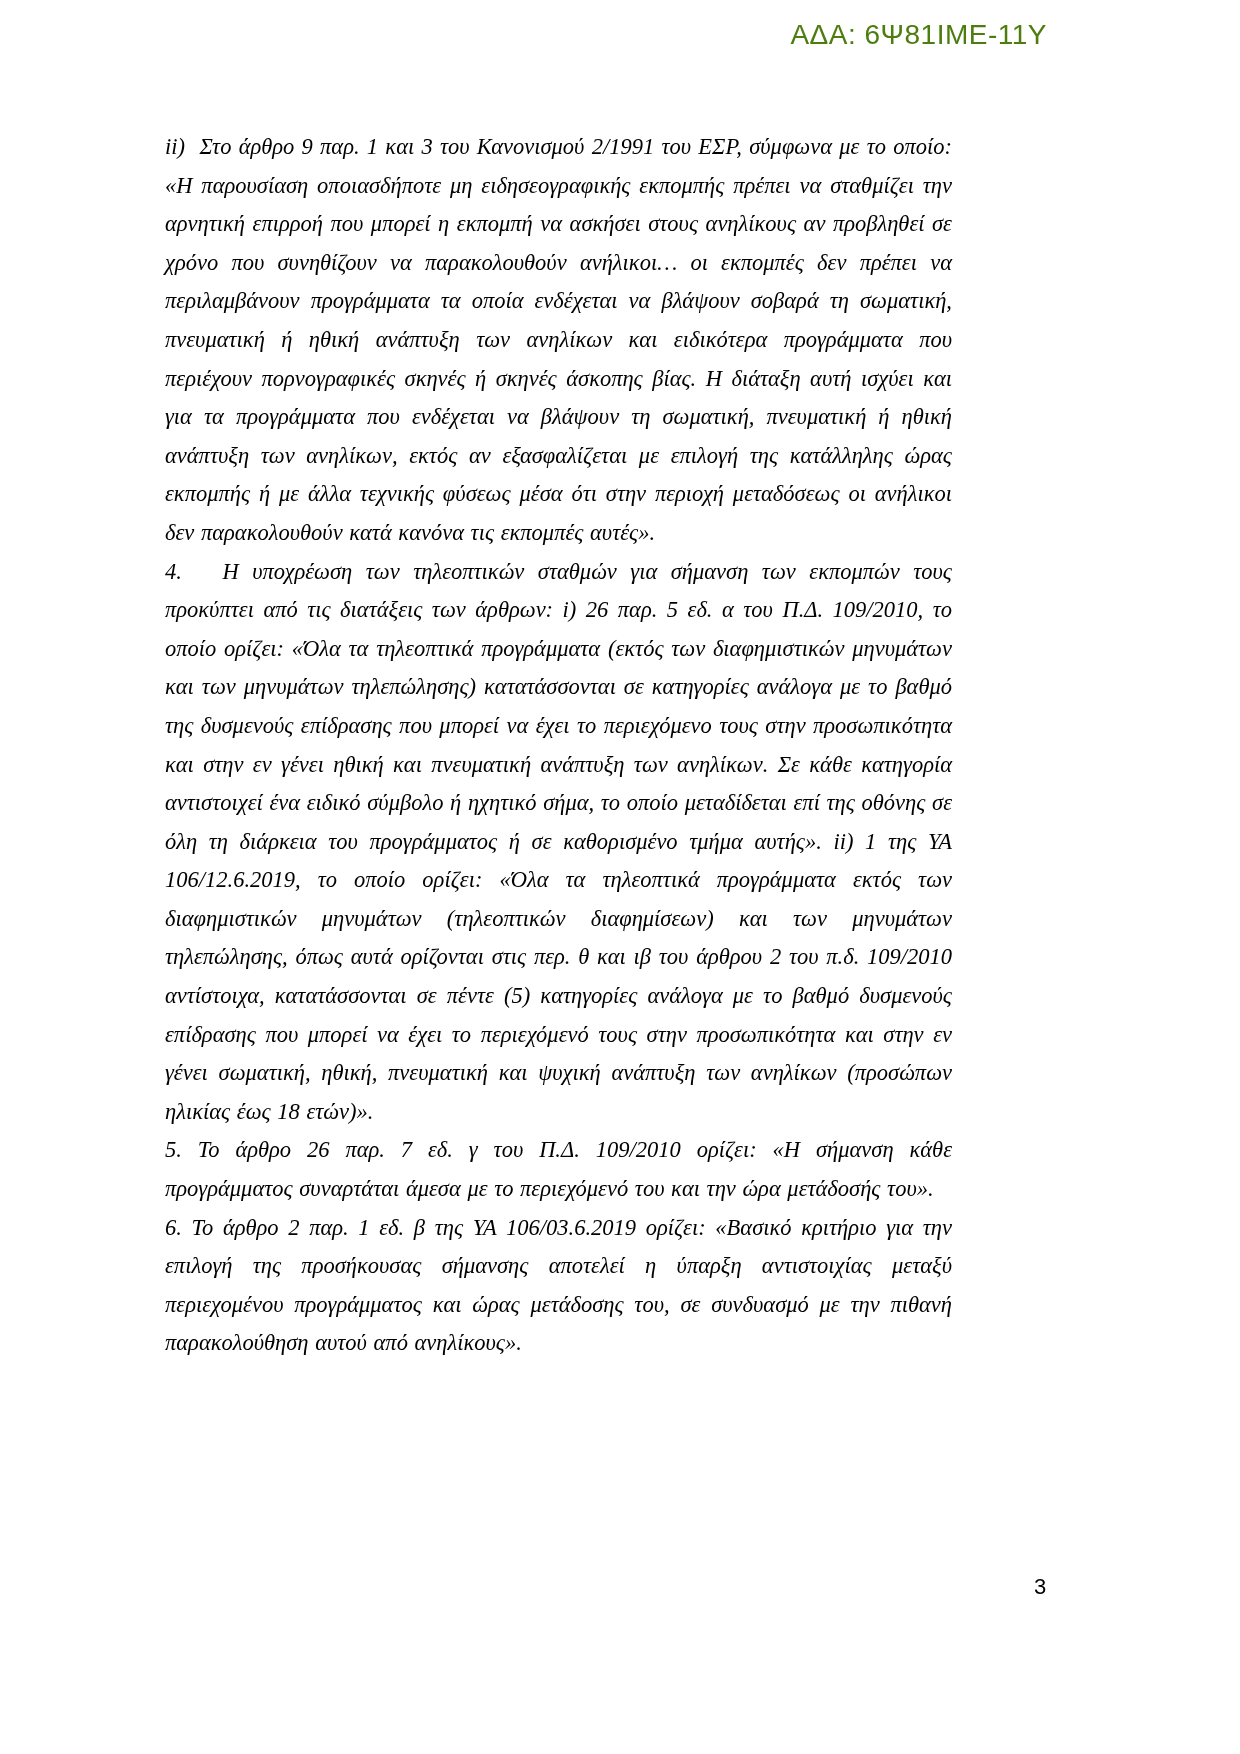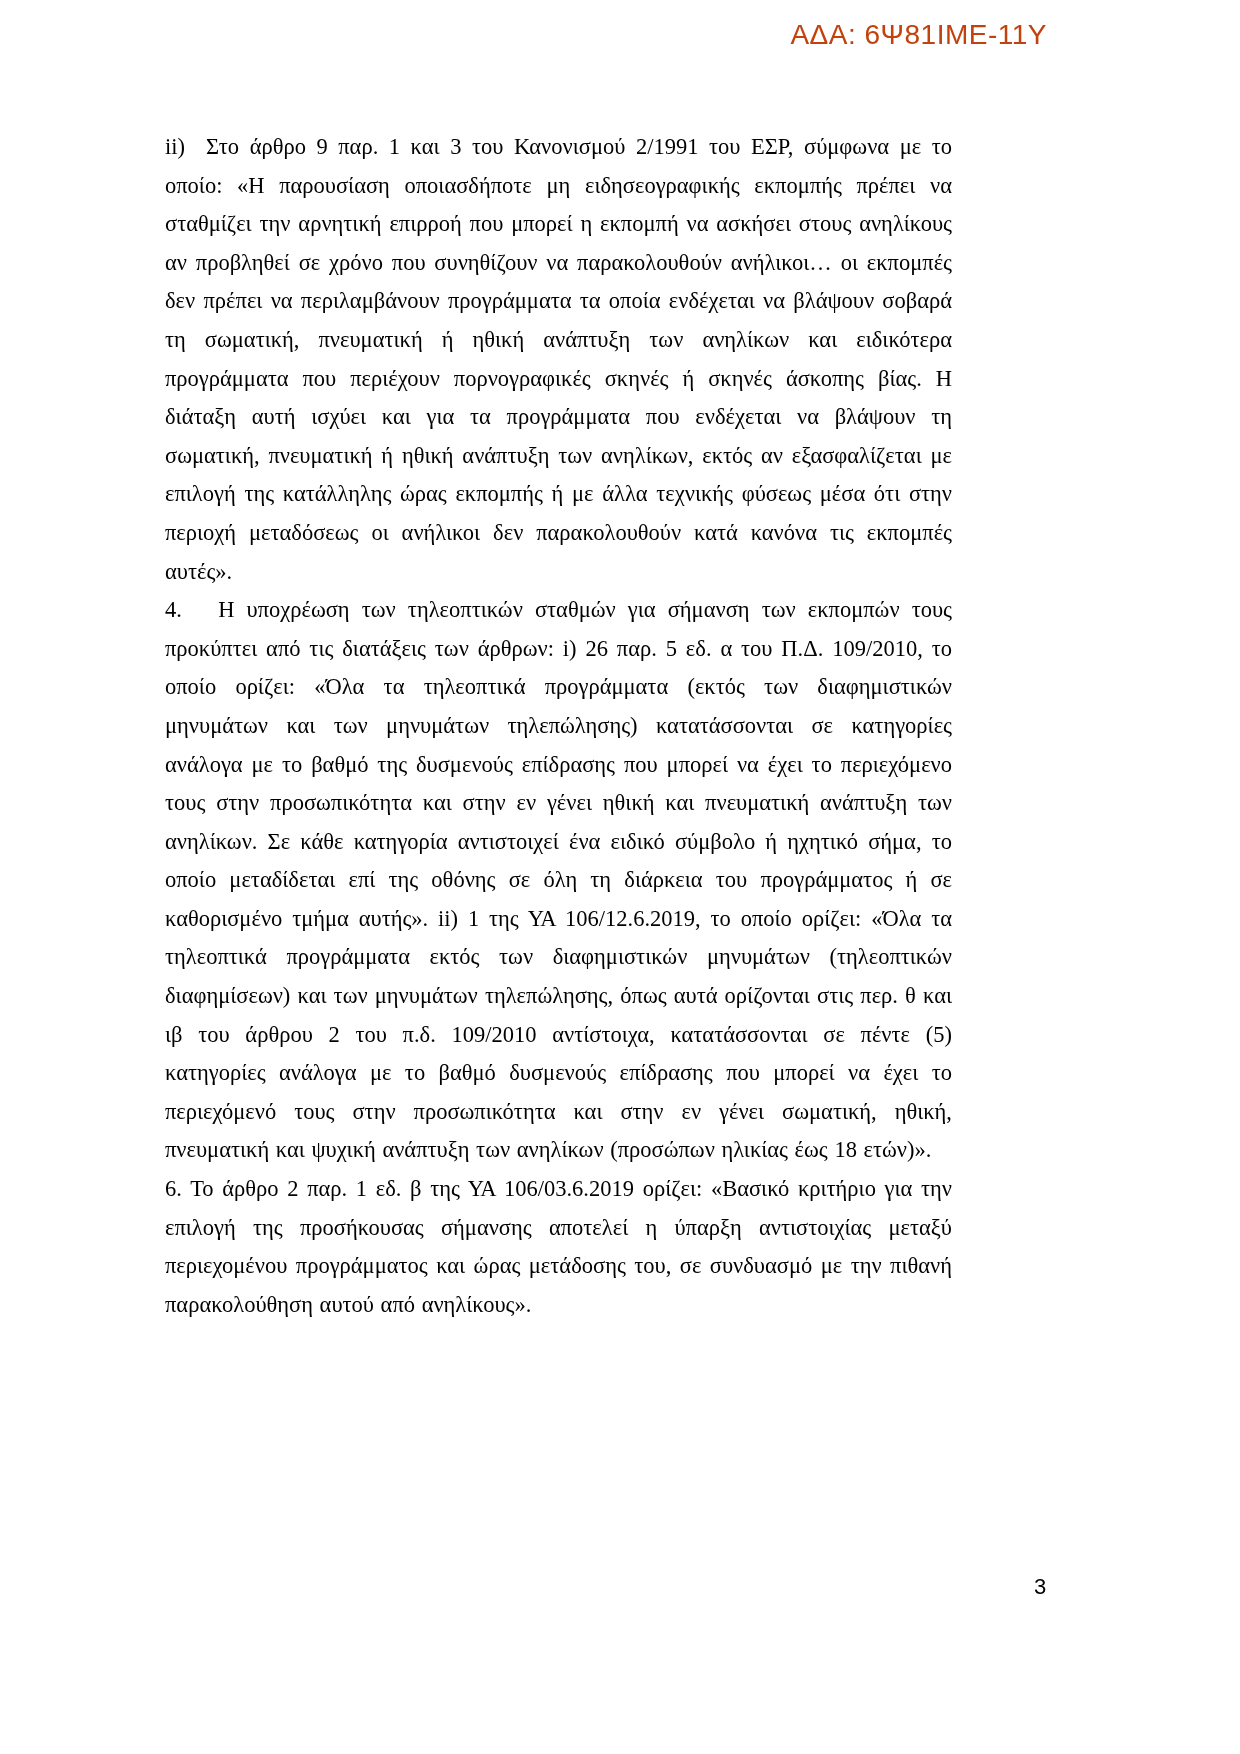--- a/index.html
+++ b/index.html
@@ -19,55 +19,57 @@
   .ada-header {
     position: absolute;
     top: 19px;
     left: 0;
     width: 1047px;
     text-align: right;
     font-family: "Liberation Sans", "DejaVu Sans", sans-serif;
     font-size: 28px;
     font-weight: 400;
     letter-spacing: 0.5px;
-    color: #c2410c;
+    color: #4d7c0f;
     white-space: nowrap;
   }
   .content {
     position: absolute;
     top: 128px;
     left: 165px;
     width: 787px;
   }
   .content p {
     margin: 0;
     padding: 0;
     text-align: justify;
     font-size: 22.5px;
     line-height: 38.6px;
     color: #000000;
     word-spacing: 1px;
+    font-style: italic;
   }
   .page-number {
     position: absolute;
     top: 1574px;
     left: 1034px;
     font-family: "Liberation Sans", "DejaVu Sans", sans-serif;
     font-size: 22px;
     color: #000000;
   }
 </style>
 </head>
 <body>
 
 <div class="page">
 
   <div class="ada-header">ΑΔΑ: 6Ψ81ΙΜΕ-11Υ</div>
 
   <div class="content">
     <p>ii)&nbsp;&nbsp;Στο άρθρο 9 παρ. 1 και 3 του Κανονισμού 2/1991 του ΕΣΡ, σύμφωνα με το οποίο: «Η παρουσίαση οποιασδήποτε μη ειδησεογραφικής εκπομπής πρέπει να σταθμίζει την αρνητική επιρροή που μπορεί η εκπομπή να ασκήσει στους ανηλίκους αν προβληθεί σε χρόνο που συνηθίζουν να παρακολουθούν ανήλικοι… οι εκπομπές δεν πρέπει να περιλαμβάνουν προγράμματα τα οποία ενδέχεται να βλάψουν σοβαρά τη σωματική, πνευματική ή ηθική ανάπτυξη των ανηλίκων και ειδικότερα προγράμματα που περιέχουν πορνογραφικές σκηνές ή σκηνές άσκοπης βίας. Η διάταξη αυτή ισχύει και για τα προγράμματα που ενδέχεται να βλάψουν τη σωματική, πνευματική ή ηθική ανάπτυξη των ανηλίκων, εκτός αν εξασφαλίζεται με επιλογή της κατάλληλης ώρας εκπομπής ή με άλλα τεχνικής φύσεως μέσα ότι στην περιοχή μεταδόσεως οι ανήλικοι δεν παρακολουθούν κατά κανόνα τις εκπομπές αυτές».</p>
     <p>4.&nbsp;&nbsp;&nbsp;Η υποχρέωση των τηλεοπτικών σταθμών για σήμανση των εκπομπών τους προκύπτει από τις διατάξεις των άρθρων: i) 26 παρ. 5 εδ. α του Π.Δ. 109/2010, το οποίο ορίζει: «Όλα τα τηλεοπτικά προγράμματα (εκτός των διαφημιστικών μηνυμάτων και των μηνυμάτων τηλεπώλησης) κατατάσσονται σε κατηγορίες ανάλογα με το βαθμό της δυσμενούς επίδρασης που μπορεί να έχει το περιεχόμενο τους στην προσωπικότητα και στην εν γένει ηθική και πνευματική ανάπτυξη των ανηλίκων. Σε κάθε κατηγορία αντιστοιχεί ένα ειδικό σύμβολο ή ηχητικό σήμα, το οποίο μεταδίδεται επί της οθόνης σε όλη τη διάρκεια του προγράμματος ή σε καθορισμένο τμήμα αυτής». ii) 1 της ΥΑ 106/12.6.2019, το οποίο ορίζει: «Όλα τα τηλεοπτικά προγράμματα εκτός των διαφημιστικών μηνυμάτων (τηλεοπτικών διαφημίσεων) και των μηνυμάτων τηλεπώλησης, όπως αυτά ορίζονται στις περ. θ και ιβ του άρθρου 2 του π.δ. 109/2010 αντίστοιχα, κατατάσσονται σε πέντε (5) κατηγορίες ανάλογα με το βαθμό δυσμενούς επίδρασης που μπορεί να έχει το περιεχόμενό τους στην προσωπικότητα και στην εν γένει σωματική, ηθική, πνευματική και ψυχική ανάπτυξη των ανηλίκων (προσώπων ηλικίας έως 18 ετών)».</p>
+    <p>5.&nbsp;Το άρθρο 26 παρ. 7 εδ. γ του Π.Δ. 109/2010 ορίζει: «Η σήμανση κάθε προγράμματος συναρτάται άμεσα με το περιεχόμενό του και την ώρα μετάδοσής του».</p>
     <p>6. Το άρθρο 2 παρ. 1 εδ. β της ΥΑ 106/03.6.2019 ορίζει: «Βασικό κριτήριο για την επιλογή της προσήκουσας σήμανσης αποτελεί η ύπαρξη αντιστοιχίας μεταξύ περιεχομένου προγράμματος και ώρας μετάδοσης του, σε συνδυασμό με την πιθανή παρακολούθηση αυτού από ανηλίκους».</p>
   </div>
 
   <div class="page-number">3</div>
 
 </div>
 
 </body></html>

